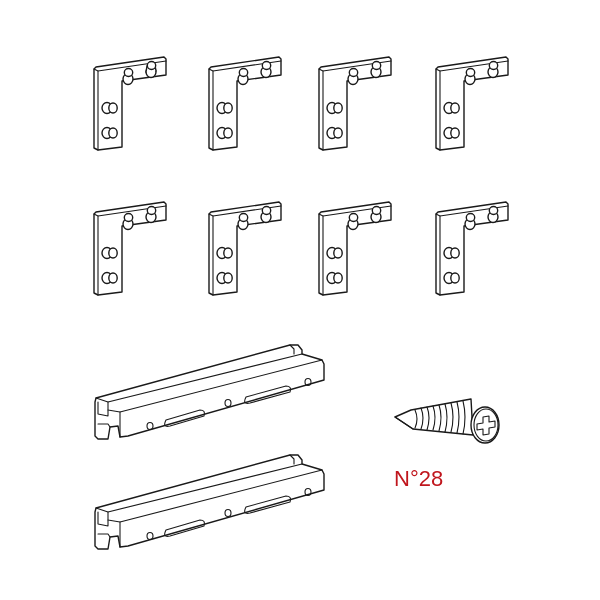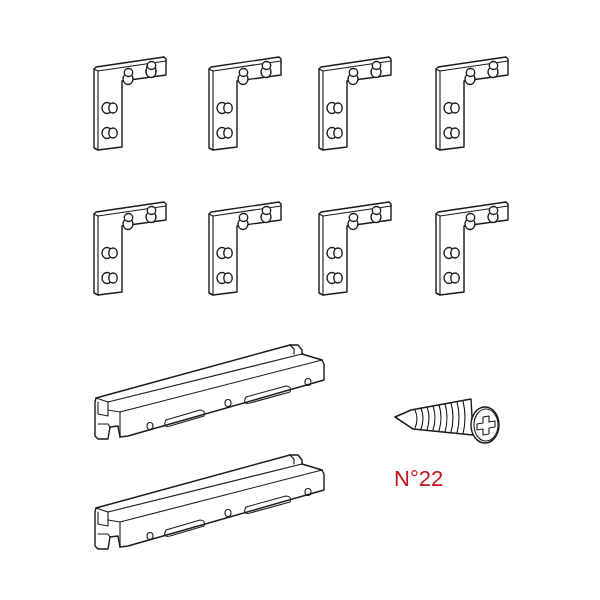--- a/index.html
+++ b/index.html
@@ -207,14 +207,14 @@
         <path d="M64,7 Q68,22 64,38"></path>
         <path d="M70,6 Q74,22 70,39"></path>
         <path d="M2,22 L20,34"></path>
       </g>
       <ellipse class="stroke" cx="92" cy="30" rx="14" ry="18"></ellipse>
       <ellipse class="thin" cx="93" cy="30" rx="12" ry="16"></ellipse>
       <path class="thin" d="M90,22 L96,21 L96,27 L102,26 L102,32 L96,33 L96,39 L90,40 L90,34 L84,35 L84,29 L90,28 Z"></path>
     </svg>
   </div>
 
-  <div class="label">N°22</div>
+  <div class="label">N°28</div>
 </div>
 
 </body></html>

